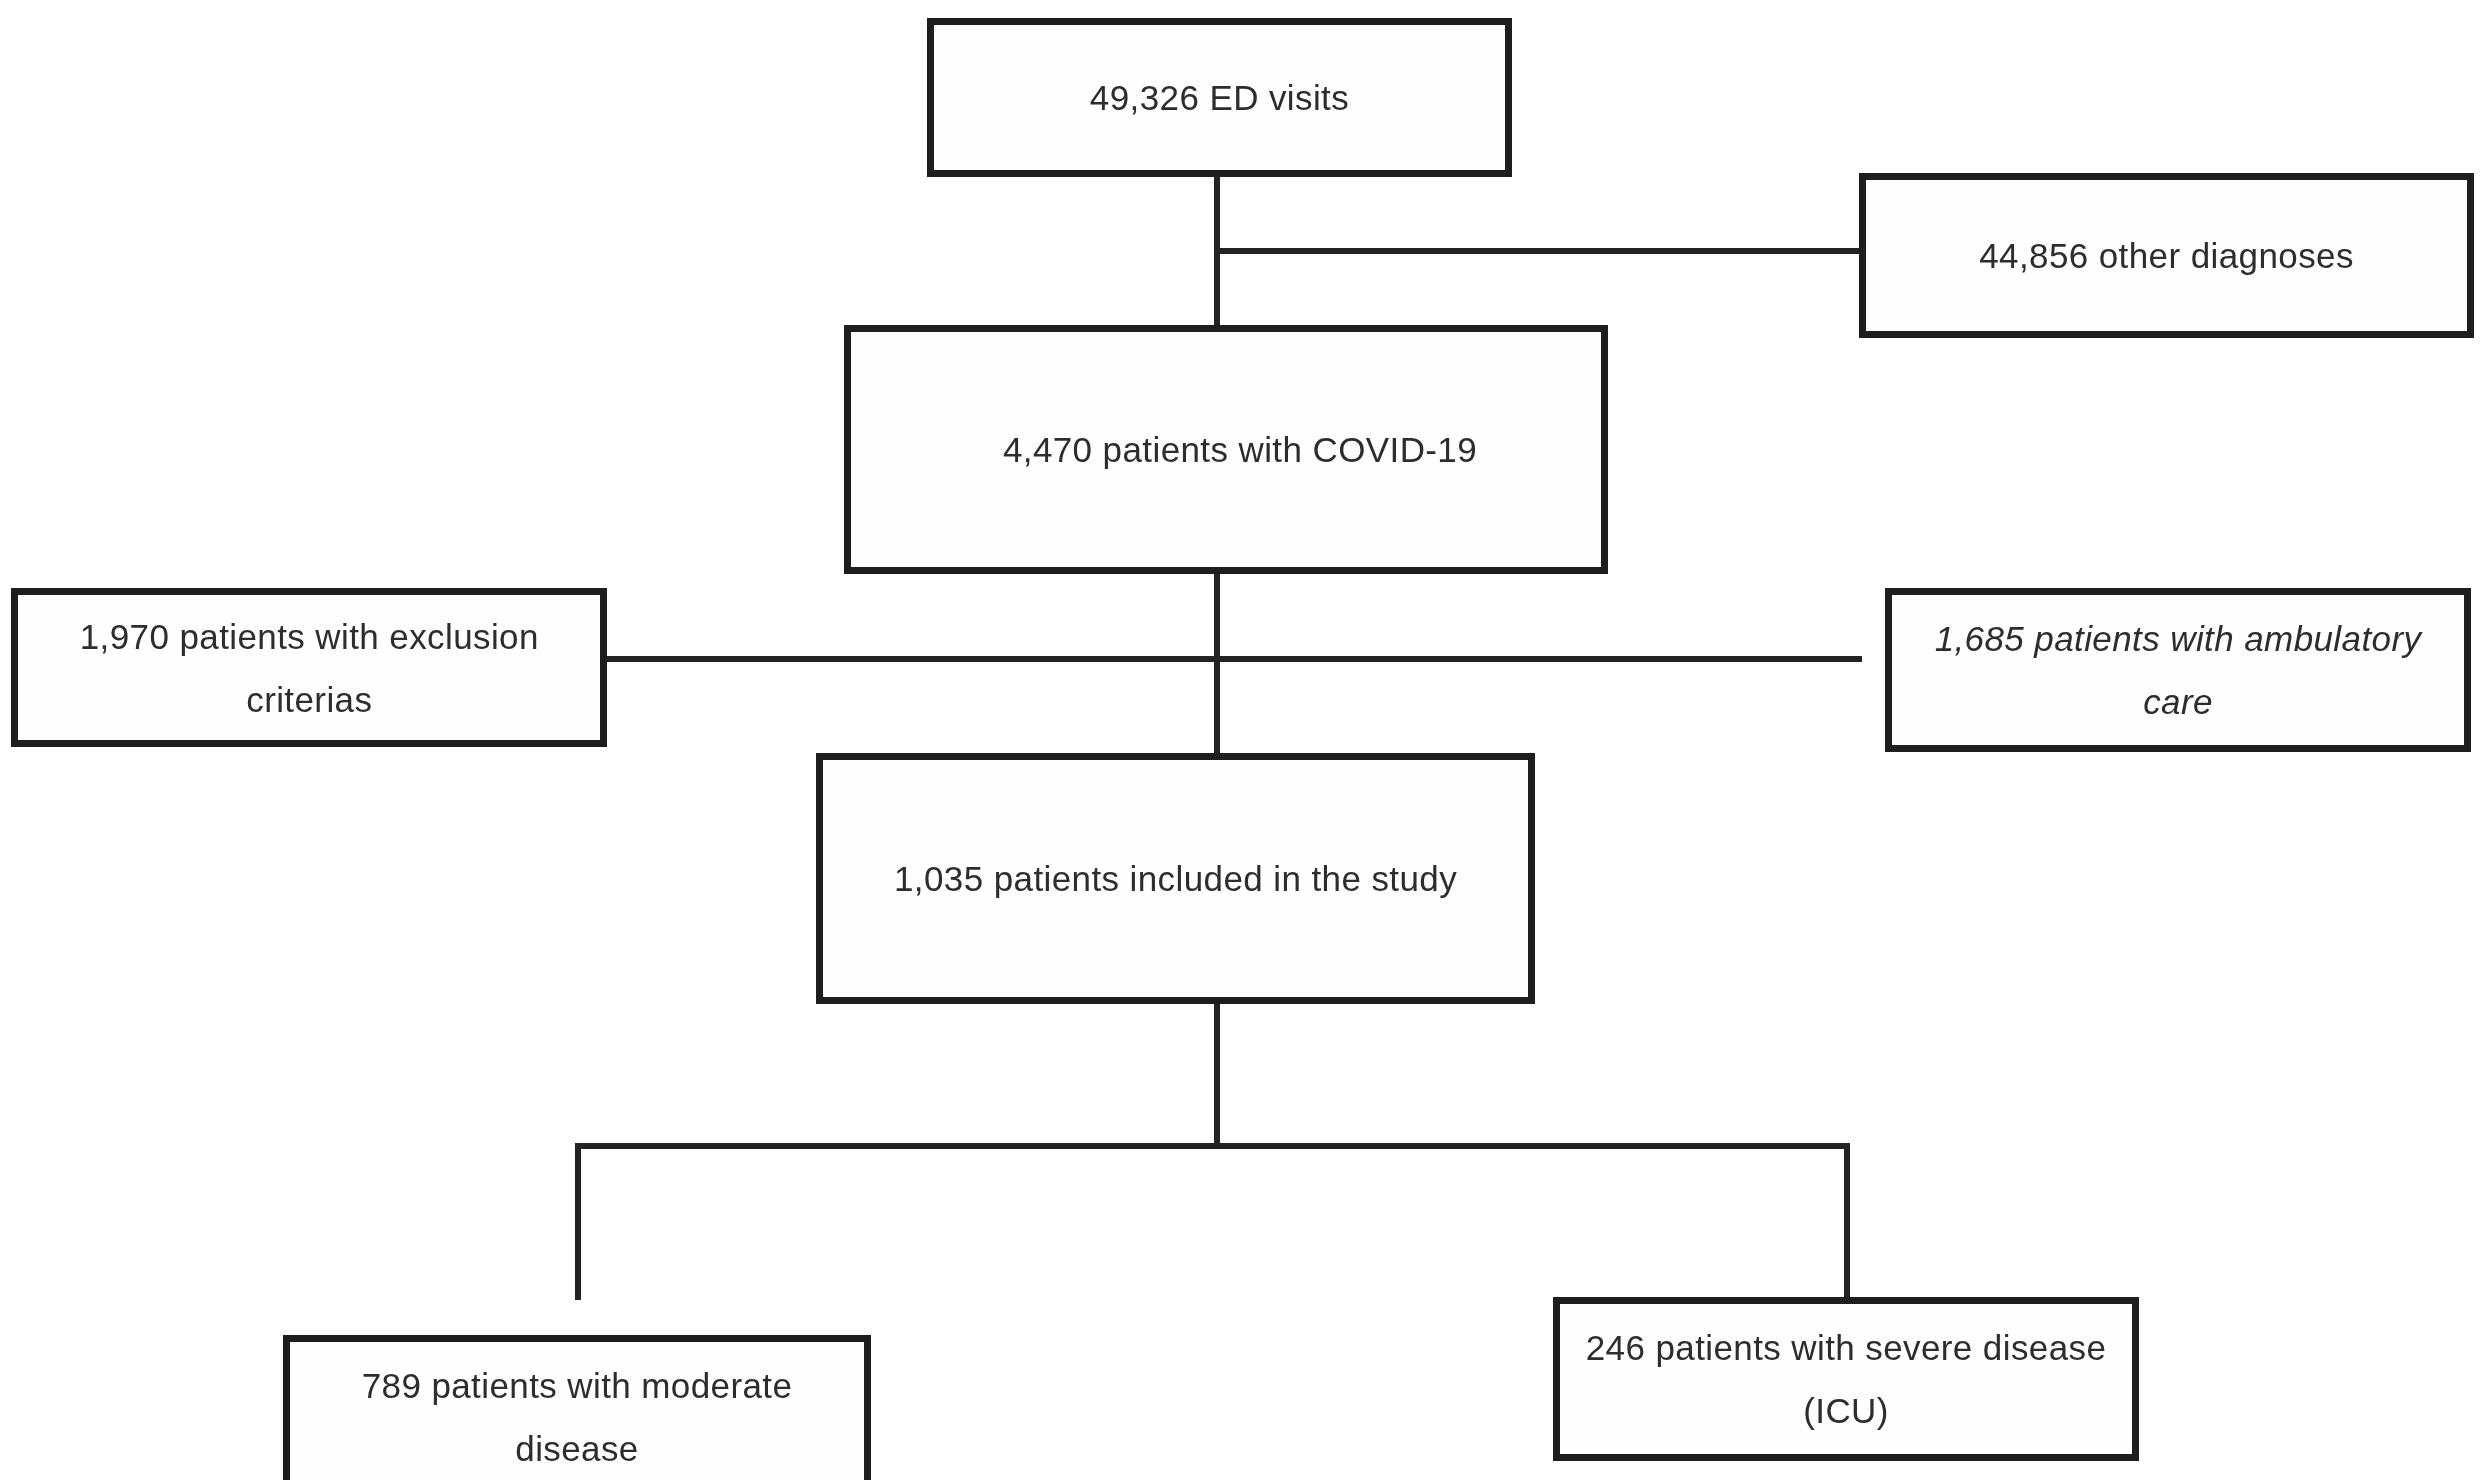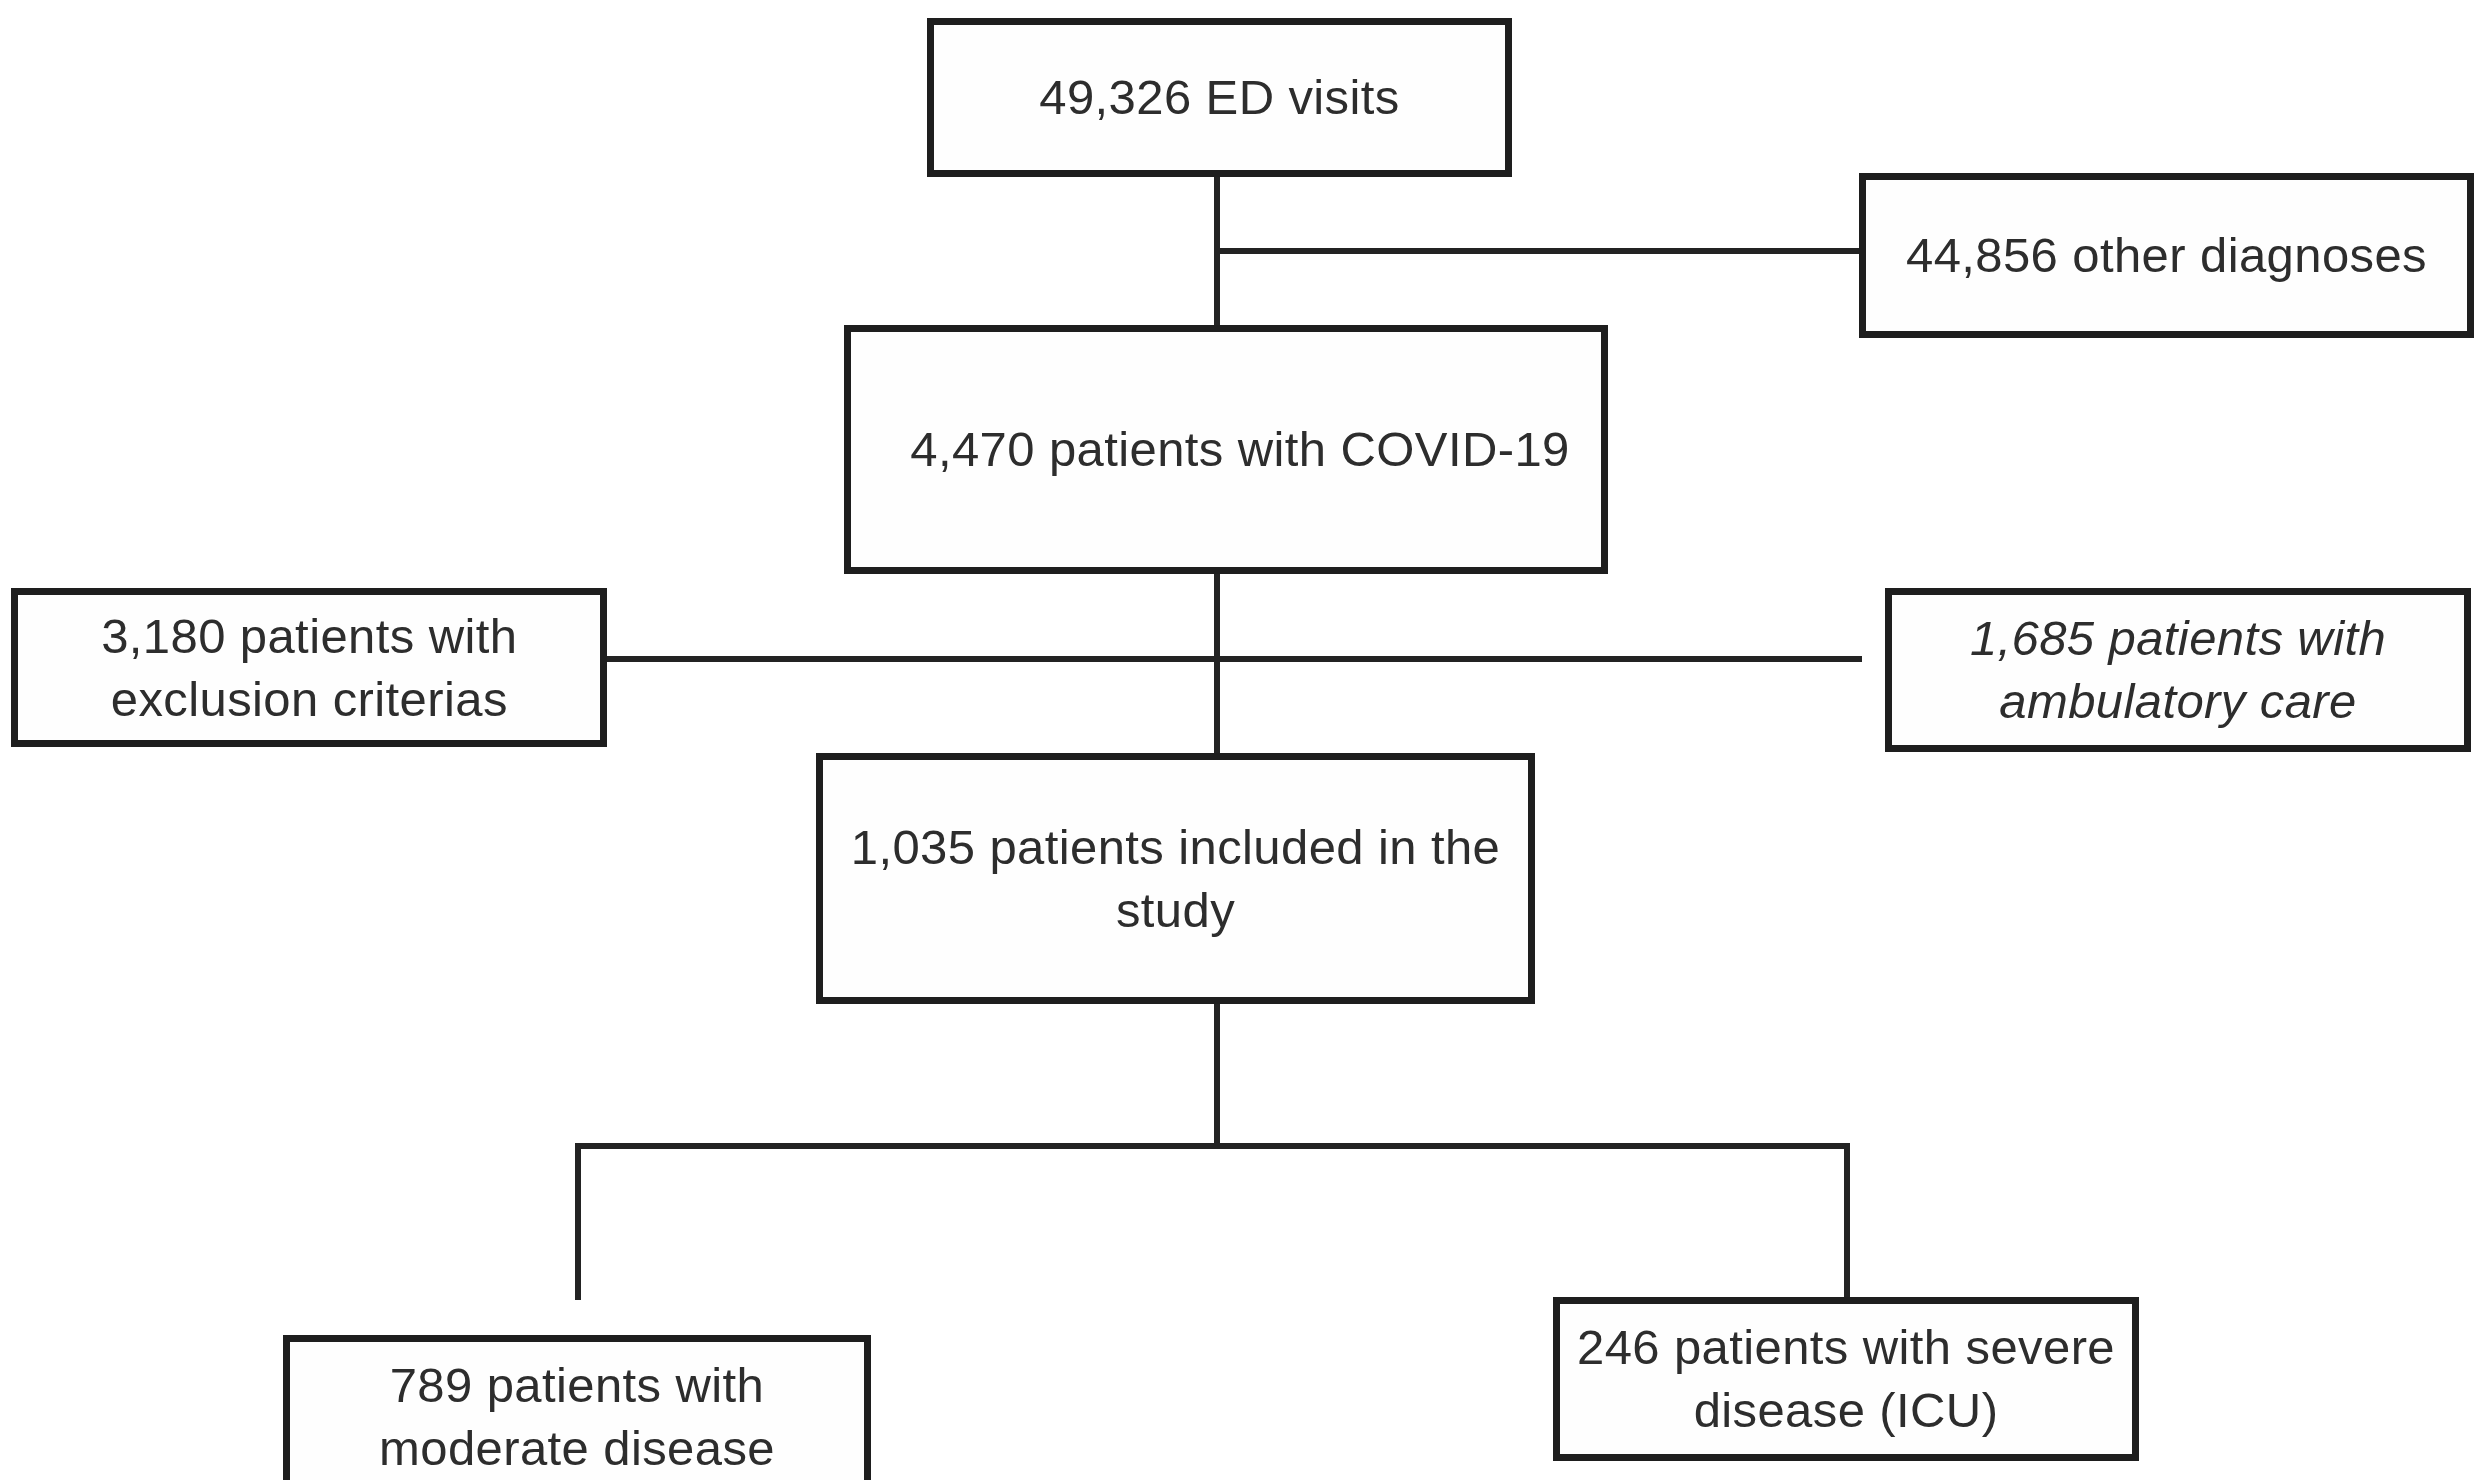--- a/index.html
+++ b/index.html
@@ -19,21 +19,21 @@
   .node {
     position: absolute;
     box-sizing: border-box;
     border: 7.3px solid #1e1e1e;
     background: #fefefe;
     display: flex;
     align-items: center;
     justify-content: center;
     text-align: center;
     padding: 0 12px;
-    font-size: 49px;
+    font-size: 35px;
     line-height: 63px;
     color: #2d2d2d;
     letter-spacing: 0.4px;
   }
   .edge {
     position: absolute;
     background: #232323;
   }
 
   
@@ -76,21 +76,21 @@
 
   <div class="node" id="node-other">
     <span>44,856 other diagnoses</span>
   </div>
 
   <div class="node" id="node-covid">
     <span>4,470 patients with COVID-19</span>
   </div>
 
   <div class="node" id="node-exclusion">
-    <span>3,180 patients with exclusion criterias</span>
+    <span>1,970 patients with exclusion criterias</span>
   </div>
 
   <div class="node" id="node-ambulatory">
     <span>1,685 patients with ambulatory care</span>
   </div>
 
   <div class="node" id="node-included">
     <span>1,035 patients included in the study</span>
   </div>
 

